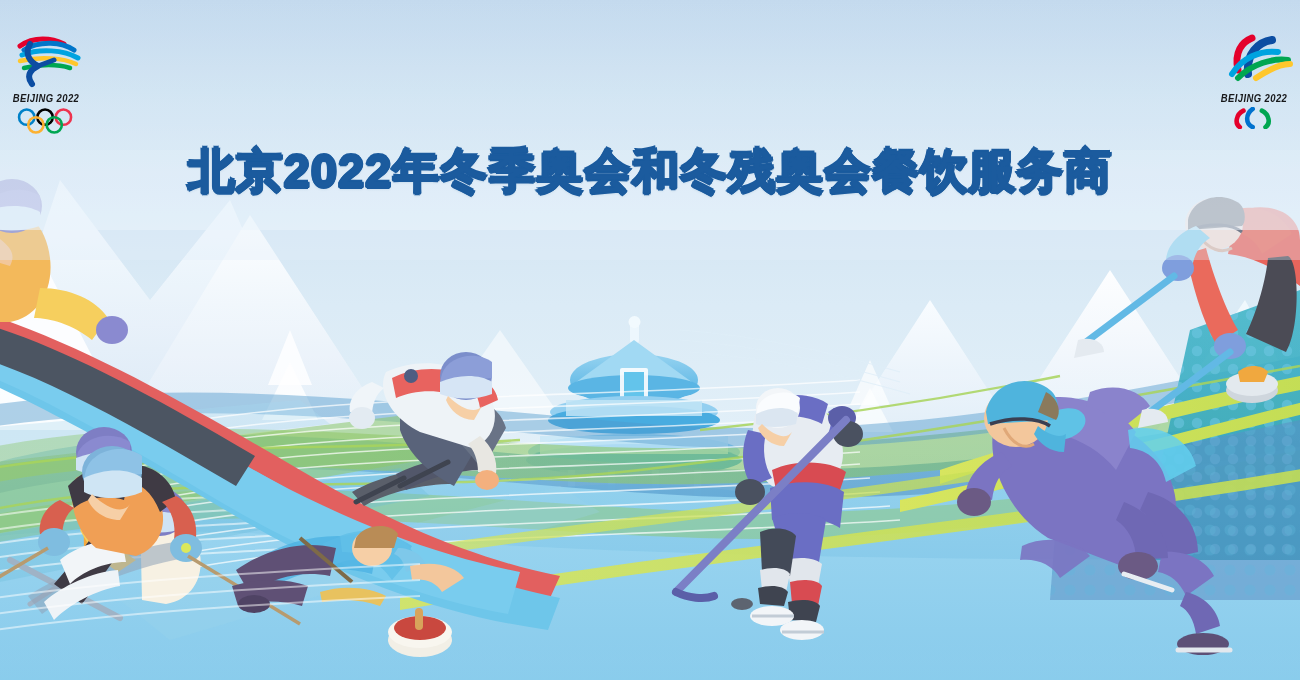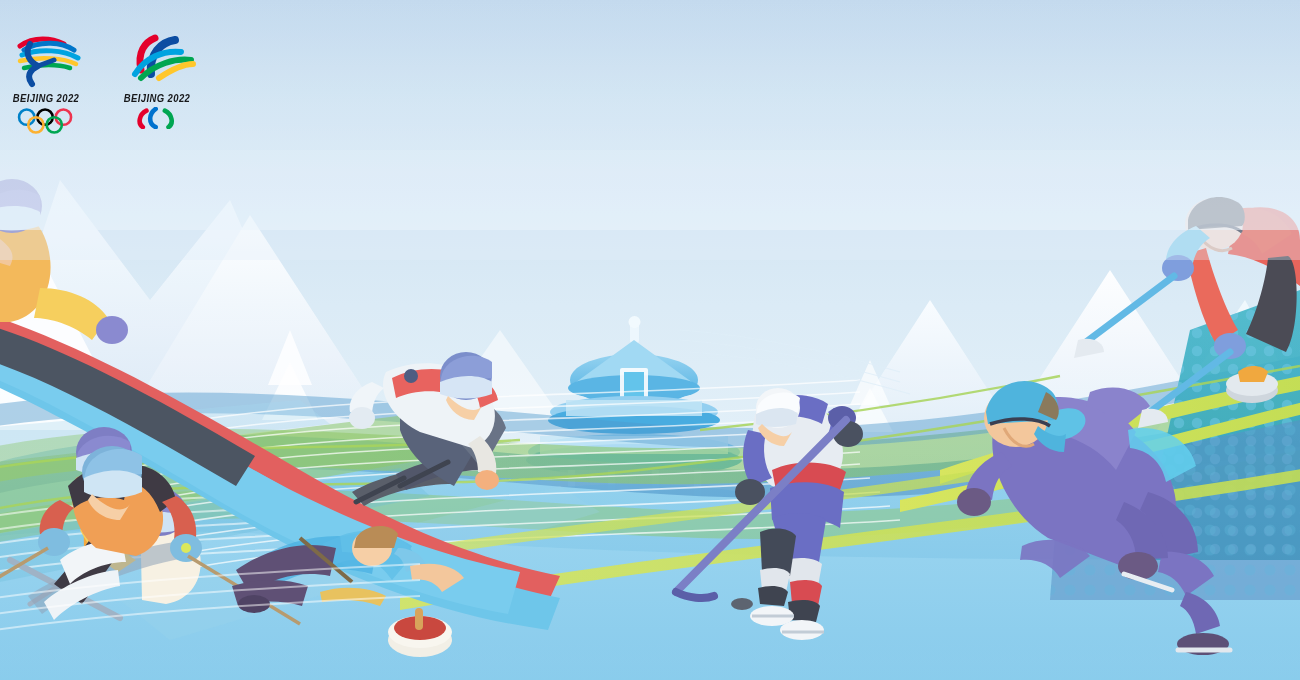--- a/index.html
+++ b/index.html
@@ -17,21 +17,21 @@
   .layer { position:absolute; inset:0; }
   svg.layer { display:block; }
 
   
   #header {
     position:absolute; left:0; top:0; width:1300px; height:215px;
     z-index:40; pointer-events:none;
   }
   #emblems {
     position:absolute; left:0; right:0; top:30px;
-    display:flex; justify-content:flex-start; align-items:flex-start; gap:19px;
+    display:flex; justify-content:space-between; align-items:flex-start; gap:38px;
     pointer-events:auto;
   }
   .emblem { width:92px; display:flex; flex-direction:column; align-items:center; }
   .emblem .mark { height:58px; width:92px; }
   .emblem .wordmark {
     margin-top:3px;
     font-family:"Liberation Sans", sans-serif;
     font-size:9.5px; font-weight:bold; font-style:italic;
     letter-spacing:.4px; color:#17181a;
     transform:scaleY(1.18); transform-origin:center top;
@@ -453,15 +453,18 @@
         <div class="wordmark">BEIJING 2022</div>
         <svg class="agitos" viewBox="0 0 60 24">
           <path d="M18 4 C 10 8, 8 18, 14 22" stroke="#e4002b" stroke-width="5" fill="none" stroke-linecap="round"></path>
           <path d="M28 2 C 20 8, 20 18, 28 22" stroke="#0072ce" stroke-width="5" fill="none" stroke-linecap="round"></path>
           <path d="M38 4 C 46 8, 48 18, 42 22" stroke="#00a651" stroke-width="5" fill="none" stroke-linecap="round"></path>
         </svg>
       </div>
 
     </div>
 
+    <div id="title-wrap">
+      <h1 id="page-title">北京2022年冬季奥会和冬残奥会餐饮服务商</h1>
+    </div>
   </div>
 
 </div>
 
 </body></html>

